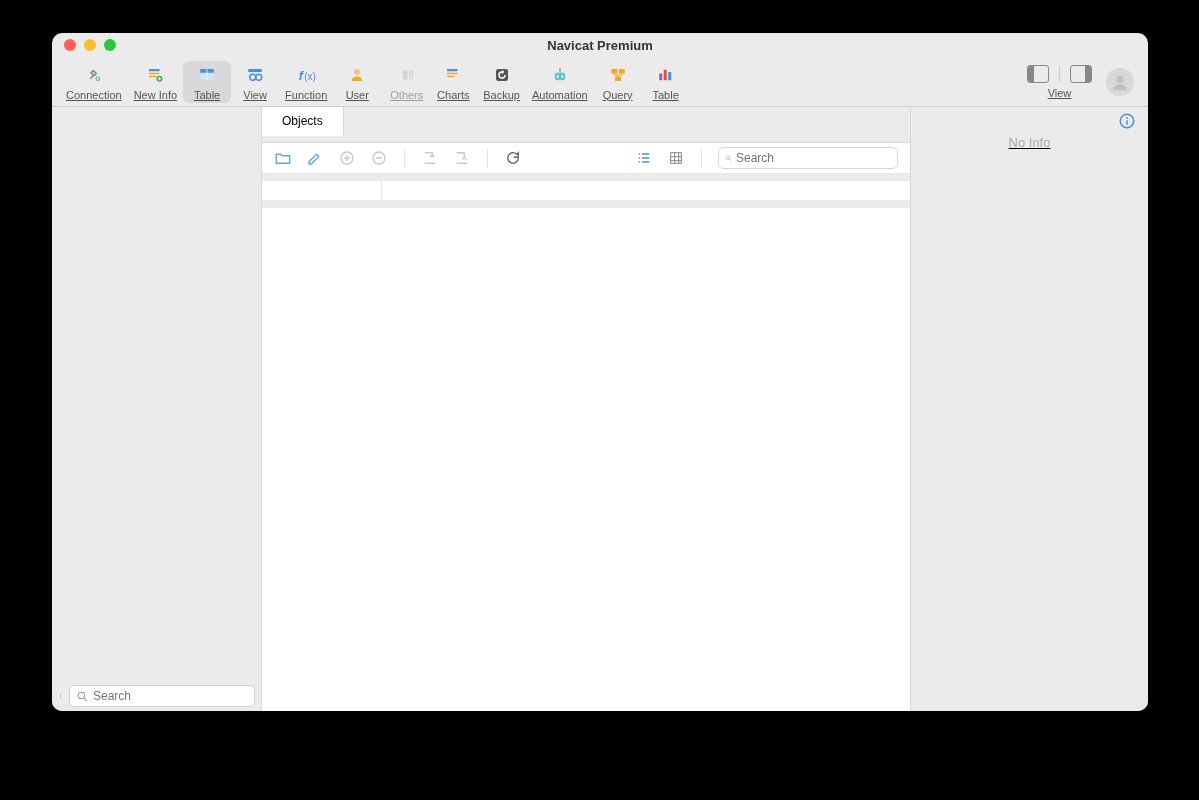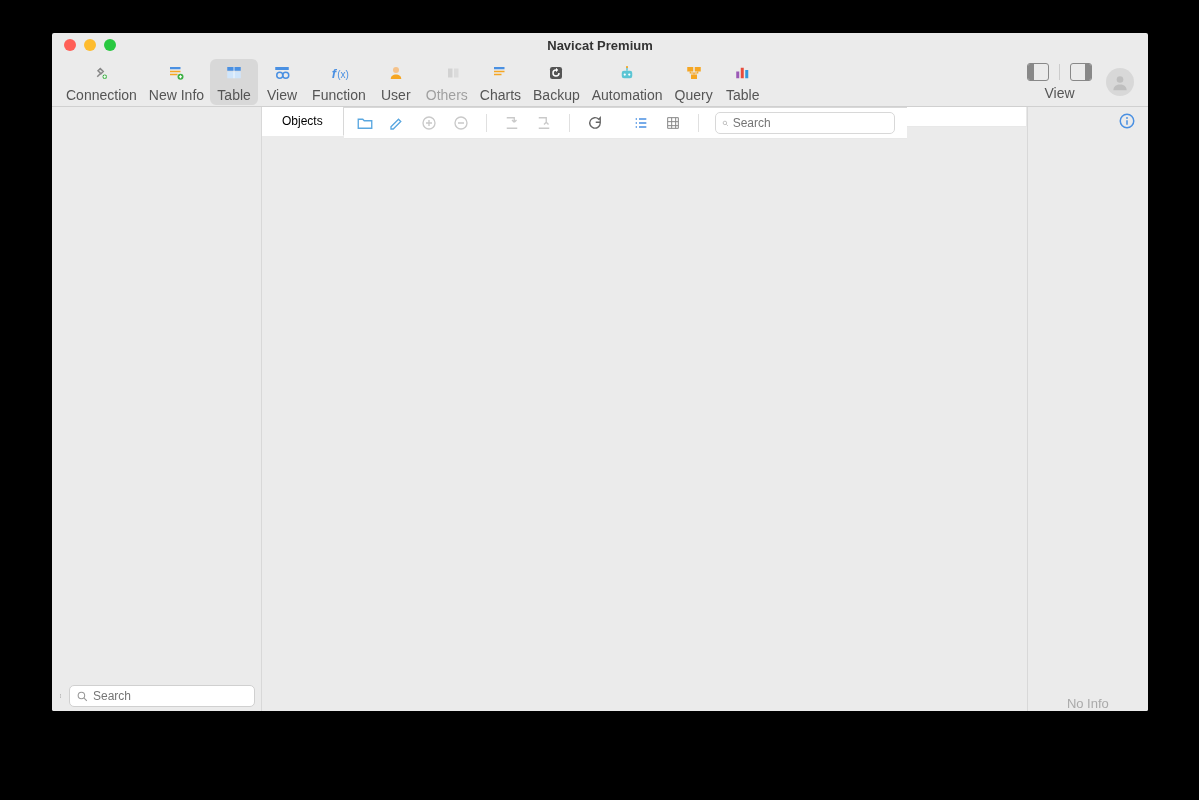--- a/index.html
+++ b/index.html
@@ -1,59 +1,59 @@
 <!DOCTYPE html>
 <html><head>
 <meta charset="utf-8">
 <style>
 *{margin:0;padding:0;box-sizing:border-box;font-family:-apple-system,BlinkMacSystemFont,"Segoe UI",Helvetica,Arial,sans-serif;}
 body{background:#000;width:1199px;height:800px;overflow:hidden;}
-.window{position:absolute;top:33px;left:52px;width:1096px;height:678px;background:#ebebeb;border-radius:2px;box-shadow:0 20px 60px rgba(0,0,0,.5);overflow:hidden;display:flex;flex-direction:column;}
+.window{position:absolute;top:33px;left:52px;width:1096px;height:678px;background:#ebebeb;border-radius:10px;box-shadow:0 20px 60px rgba(0,0,0,.5);overflow:hidden;display:flex;flex-direction:column;}
 .titlebar{height:24px;display:flex;align-items:center;padding:0 12px;position:relative;}
 .traffic{display:flex;gap:8px;}
 .tl{width:12px;height:12px;border-radius:50%;}
 .tl.r{background:#ff5f57;}
 .tl.y{background:#febc2e;}
 .tl.g{background:#28c840;}
 .title{position:absolute;left:0;right:0;text-align:center;font-size:13px;font-weight:600;color:#333;}
 .toolbar{height:50px;background:#ebebeb;display:flex;align-items:center;padding:0 8px;border-bottom:1px solid #d0d0d0;}
 .tb-item{display:flex;flex-direction:column;align-items:center;justify-content:center;padding:2px 6px;min-width:48px;cursor:pointer;border-radius:6px;}
 .tb-item.active{background:#d8d8d8;justify-content:center;}
 .tb-item.disabled{opacity:.5;align-items:flex-end;}
 .tb-icon{width:28px;height:24px;display:flex;align-items:center;justify-content:center;}
-.tb-label{font-size:14px;color:#555;margin-top:2px;}
+.tb-label{font-size:11px;color:#555;margin-top:2px;text-decoration:underline;}
 .tb-spacer{flex:1;}
 .tb-right{display:flex;flex-direction:column;align-items:center;gap:2px;}
 .tb-panels{display:flex;gap:10px;align-items:center;}
 .panel-btn{width:22px;height:18px;border:1.5px solid #888;border-radius:3px;position:relative;}
 .panel-btn.left::before{content:"";position:absolute;left:0;top:0;bottom:0;width:6px;background:#888;border-radius:2px 0 0 2px;}
 .panel-btn.right::before{content:"";position:absolute;right:0;top:0;bottom:0;width:6px;background:#888;border-radius:0 2px 2px 0;}
 .tb-sep{width:1px;height:16px;background:#ccc;}
 .avatar{width:28px;height:28px;border-radius:50%;background:#d8d8d8;display:flex;align-items:center;justify-content:center;margin-left:14px;margin-right:6px;}
 .body{flex:1;display:flex;overflow:hidden;}
 .sidebar{width:210px;background:#ebebeb;border-right:1px solid #d8d8d8;display:flex;flex-direction:column;}
 .sidebar-content{flex:1;}
 .sidebar-bottom{height:30px;display:flex;align-items:center;padding:0 6px;gap:6px;}
 .sb-search{flex:1;height:22px;background:#fff;border:1px solid #d0d0d0;border-radius:5px;display:flex;align-items:center;padding:0 6px;gap:4px;}
 .sb-search input{border:none;outline:none;font-size:12px;flex:1;background:transparent;}
-.center{flex:1;display:flex;flex-direction:row;background:#ebebeb;}
+.center{flex:1;display:flex;flex-direction:column;background:#ebebeb;gap:7px;}
 .tabs{height:28px;display:flex;background:#ebebeb;}
 .tab{padding:0 20px;display:flex;align-items:center;font-size:12px;background:#fff;border-right:1px solid #d8d8d8;border-bottom:1px solid #fff;margin-bottom:-1px;}
 .obj-toolbar{height:32px;background:#fff;border-top:1px solid #d8d8d8;border-bottom:1px solid #e8e8e8;display:flex;align-items:center;padding:0 12px;gap:14px;}
 .obj-sep{width:1px;height:18px;background:#e0e0e0;margin:0 2px;}
 .obj-spacer{flex:1;}
 .view-btn{width:18px;height:18px;display:flex;align-items:center;justify-content:center;}
 .obj-search{width:180px;height:22px;border:1px solid #d8d8d8;border-radius:5px;display:flex;align-items:center;padding:0 6px;gap:4px;background:#fff;}
 .obj-search input{border:none;outline:none;font-size:12px;flex:1;}
 .obj-header{height:20px;background:#fff;border-bottom:1px solid #e8e8e8;display:flex;}
 .obj-col{width:120px;border-right:1px solid #e8e8e8;}
 .content{flex:1;background:#fff;}
 .right-panel{width:238px;background:#ebebeb;border-left:1px solid #d8d8d8;display:flex;flex-direction:column;}
 .rp-header{height:28px;display:flex;align-items:center;justify-content:flex-end;padding:0 12px;}
-.rp-body{flex:1;display:flex;align-items:flex-end;justify-content:center;}
+.rp-body{flex:1;display:flex;align-items:flex-start;justify-content:center;text-decoration:underline;}
 .no-info{color:#aaa;font-size:13px;}
 .ico{width:18px;height:18px;}
 .search-ico{width:13px;height:13px;}
 </style>
 </head>
 <body>
 
 <div class="window">
   <div class="titlebar">
     <div class="traffic">

